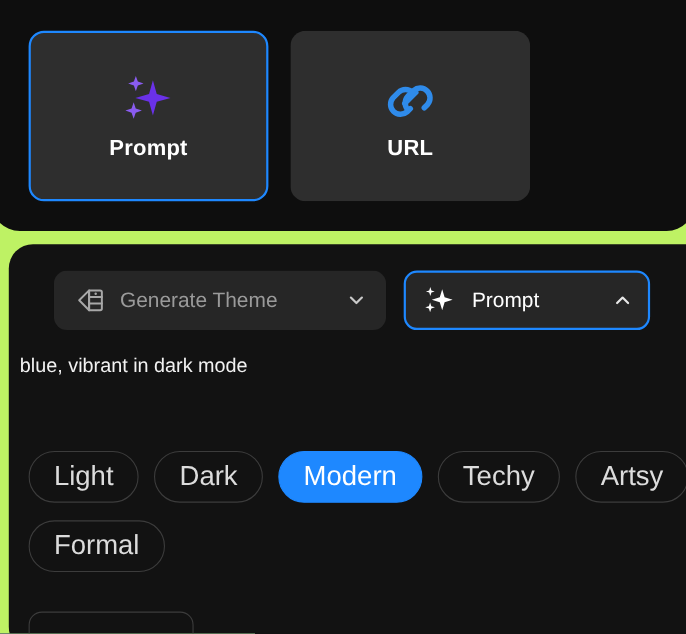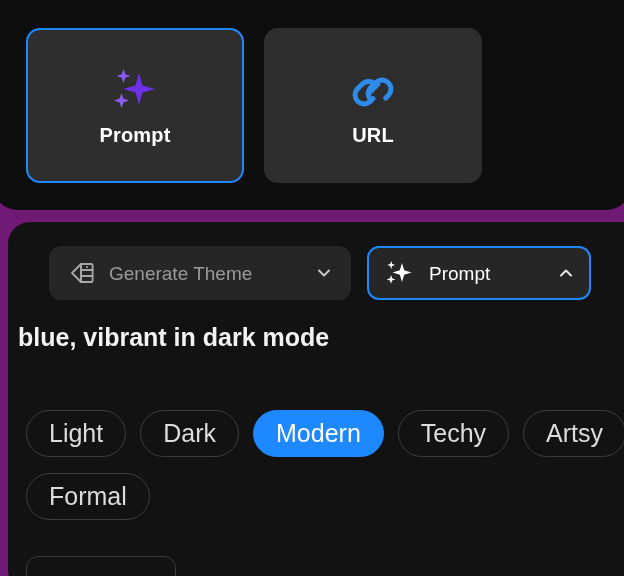--- a/index.html
+++ b/index.html
@@ -9,21 +9,21 @@
     height: 576px;
     overflow: hidden;
     background: #55707c;
     font-family: "Liberation Sans", sans-serif;
   }
 
   #root {
     position: relative;
     width: 624px;
     height: 576px;
-    background: #701a75;
+    background: #bef264;
     overflow: hidden;
   }
 
   
   .top-panel {
     position: absolute;
     left: -8px;
     top: -8px;
     width: 640px;
     height: 218px;
@@ -128,23 +128,23 @@
 
   .dd-icon { display: flex; align-items: center; justify-content: center; }
   .dd-chevron { display: flex; align-items: center; justify-content: center; }
 
   .prompt-text {
     position: absolute;
     left: 10px;
     top: 100px;
     width: 600px;
     color: #f2f2f2;
-    font-size: 25px;
+    font-size: 18px;
     line-height: 1.2;
-    font-weight: 700;
+    font-weight: 400;
   }
 
   .chips-wrap {
     position: absolute;
     left: 18px;
     top: 188px;
     width: 640px;
   }
 
   .chips-row {

